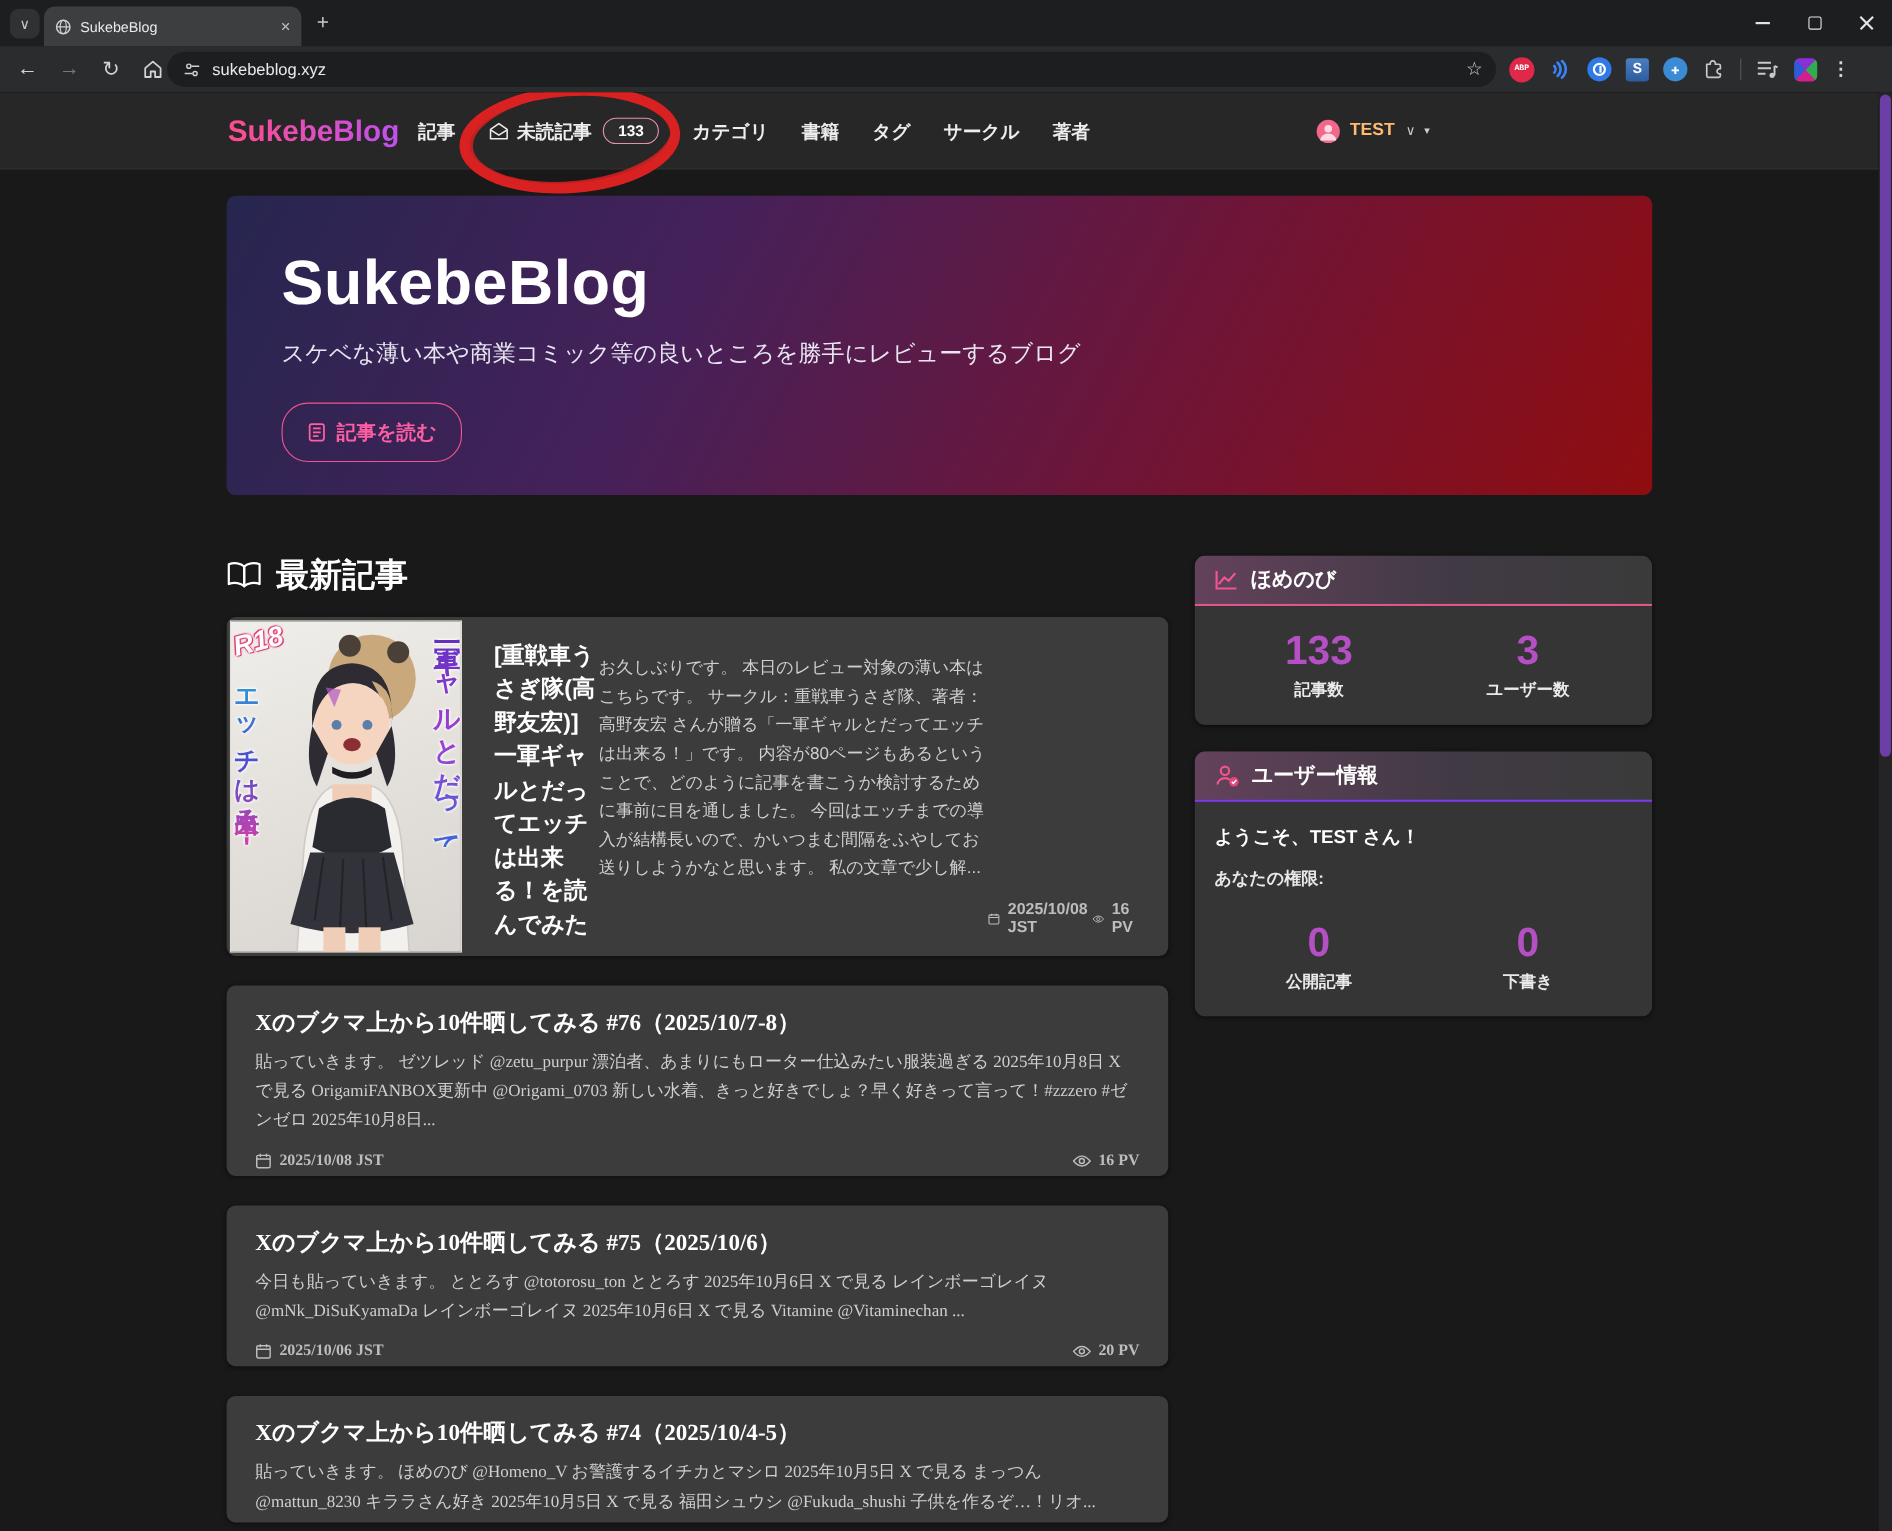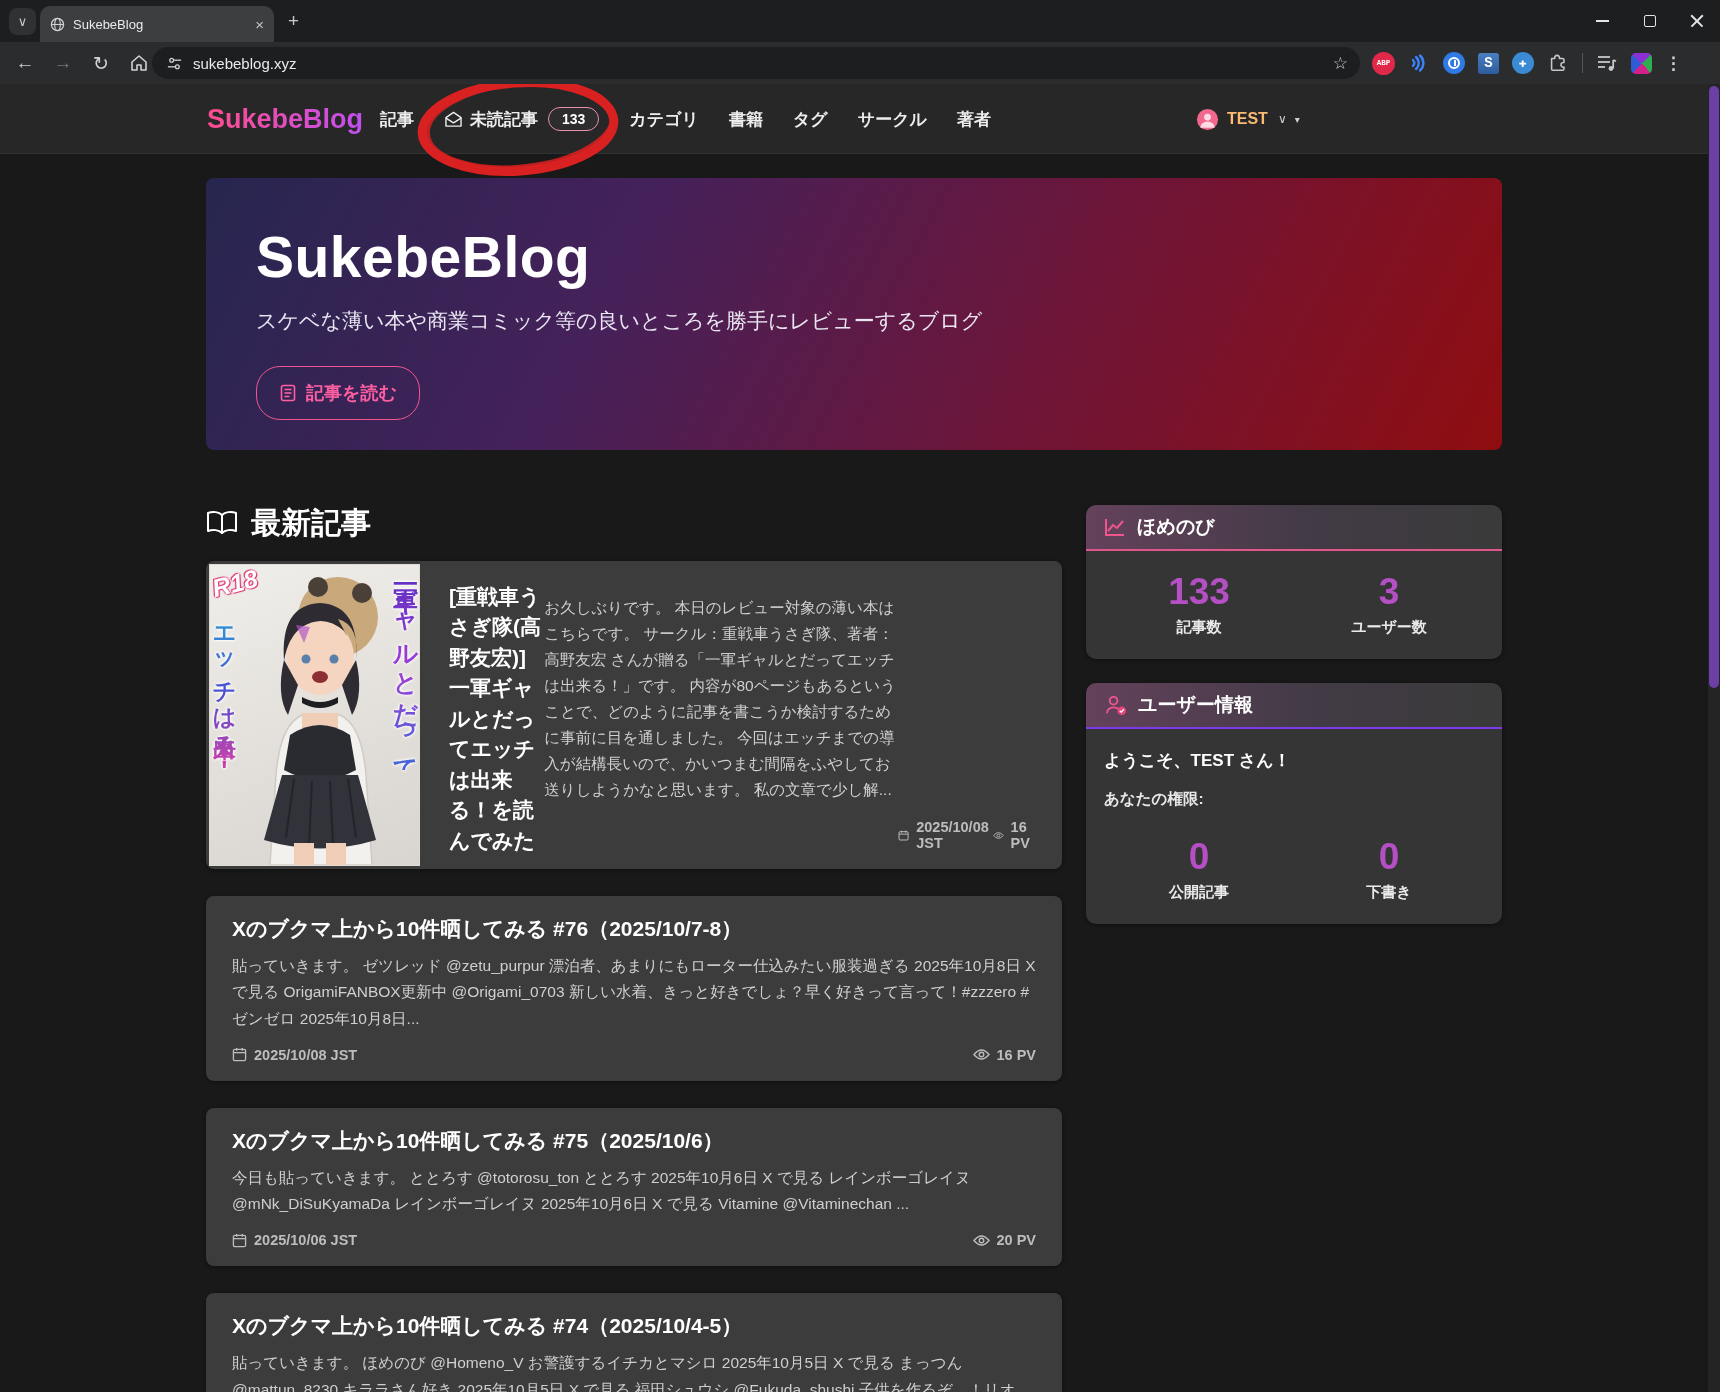--- a/index.html
+++ b/index.html
@@ -95,21 +95,21 @@
   .v-right { right:1px; top:5px; font-size:25px; background-image:linear-gradient(180deg,#5b2fc0,#a03fd4,#3f66d8); }
   .v-left { left:3px; top:48px; font-size:23px; background-image:linear-gradient(180deg,#2f9ed4,#4a50d0,#d03fa8); }
   .r18 { position:absolute; left:2px; top:4px; transform:rotate(-14deg); font-size:25px; font-weight:800;
     font-style:italic; color:#fff; text-shadow:0 0 2px #e0407a,0 0 2px #e0407a,1px 1px 0 #e0407a,-1px -1px 0 #e0407a; }
   .card-body { padding:21px 26px 18px 26px; display:flex; flex:1; }
   .card-title { color:#fff; font-size:21px; font-weight:bold; line-height:1.45; }
   .card-excerpt { color:#cfcfcf; font-size:15.5px; line-height:1.68; margin-top:13px; }
   .card-meta { display:flex; justify-content:space-between; align-items:center; margin-top:auto;
     color:#bdbdbd; font-size:14.5px; font-weight:bold; }
   .meta-item { display:flex; align-items:center; gap:7px; }
-  .card-pad { padding:18px 26px 18px 26px; }
+  .card-pad { padding:18px 26px 5px 26px;font-family:Liberation Serif, serif; }
   .card-pad .card-excerpt { margin-top:9px; }
   .card-pad .card-meta { margin-top:15px; }
 
   .side-box { border-radius:10px; margin-bottom:24px; overflow:hidden; box-shadow:0 1px 4px rgba(0,0,0,.45); }
   .side-head { height:46px; display:flex; align-items:center; gap:11px; padding:0 18px; background:#3a3a3a;
     background-image:linear-gradient(90deg,rgba(196,84,168,.30),rgba(120,60,150,.12) 55%,rgba(60,60,60,0)); }
   .side-head span { color:#fff; font-size:19px; font-weight:bold; }
   .head-pink { border-bottom:2px solid #e0558a; }
   .head-purple { border-bottom:2px solid #7c3aed; }
   .side-body { background:#353535; padding:20px 18px 22px 18px; }

